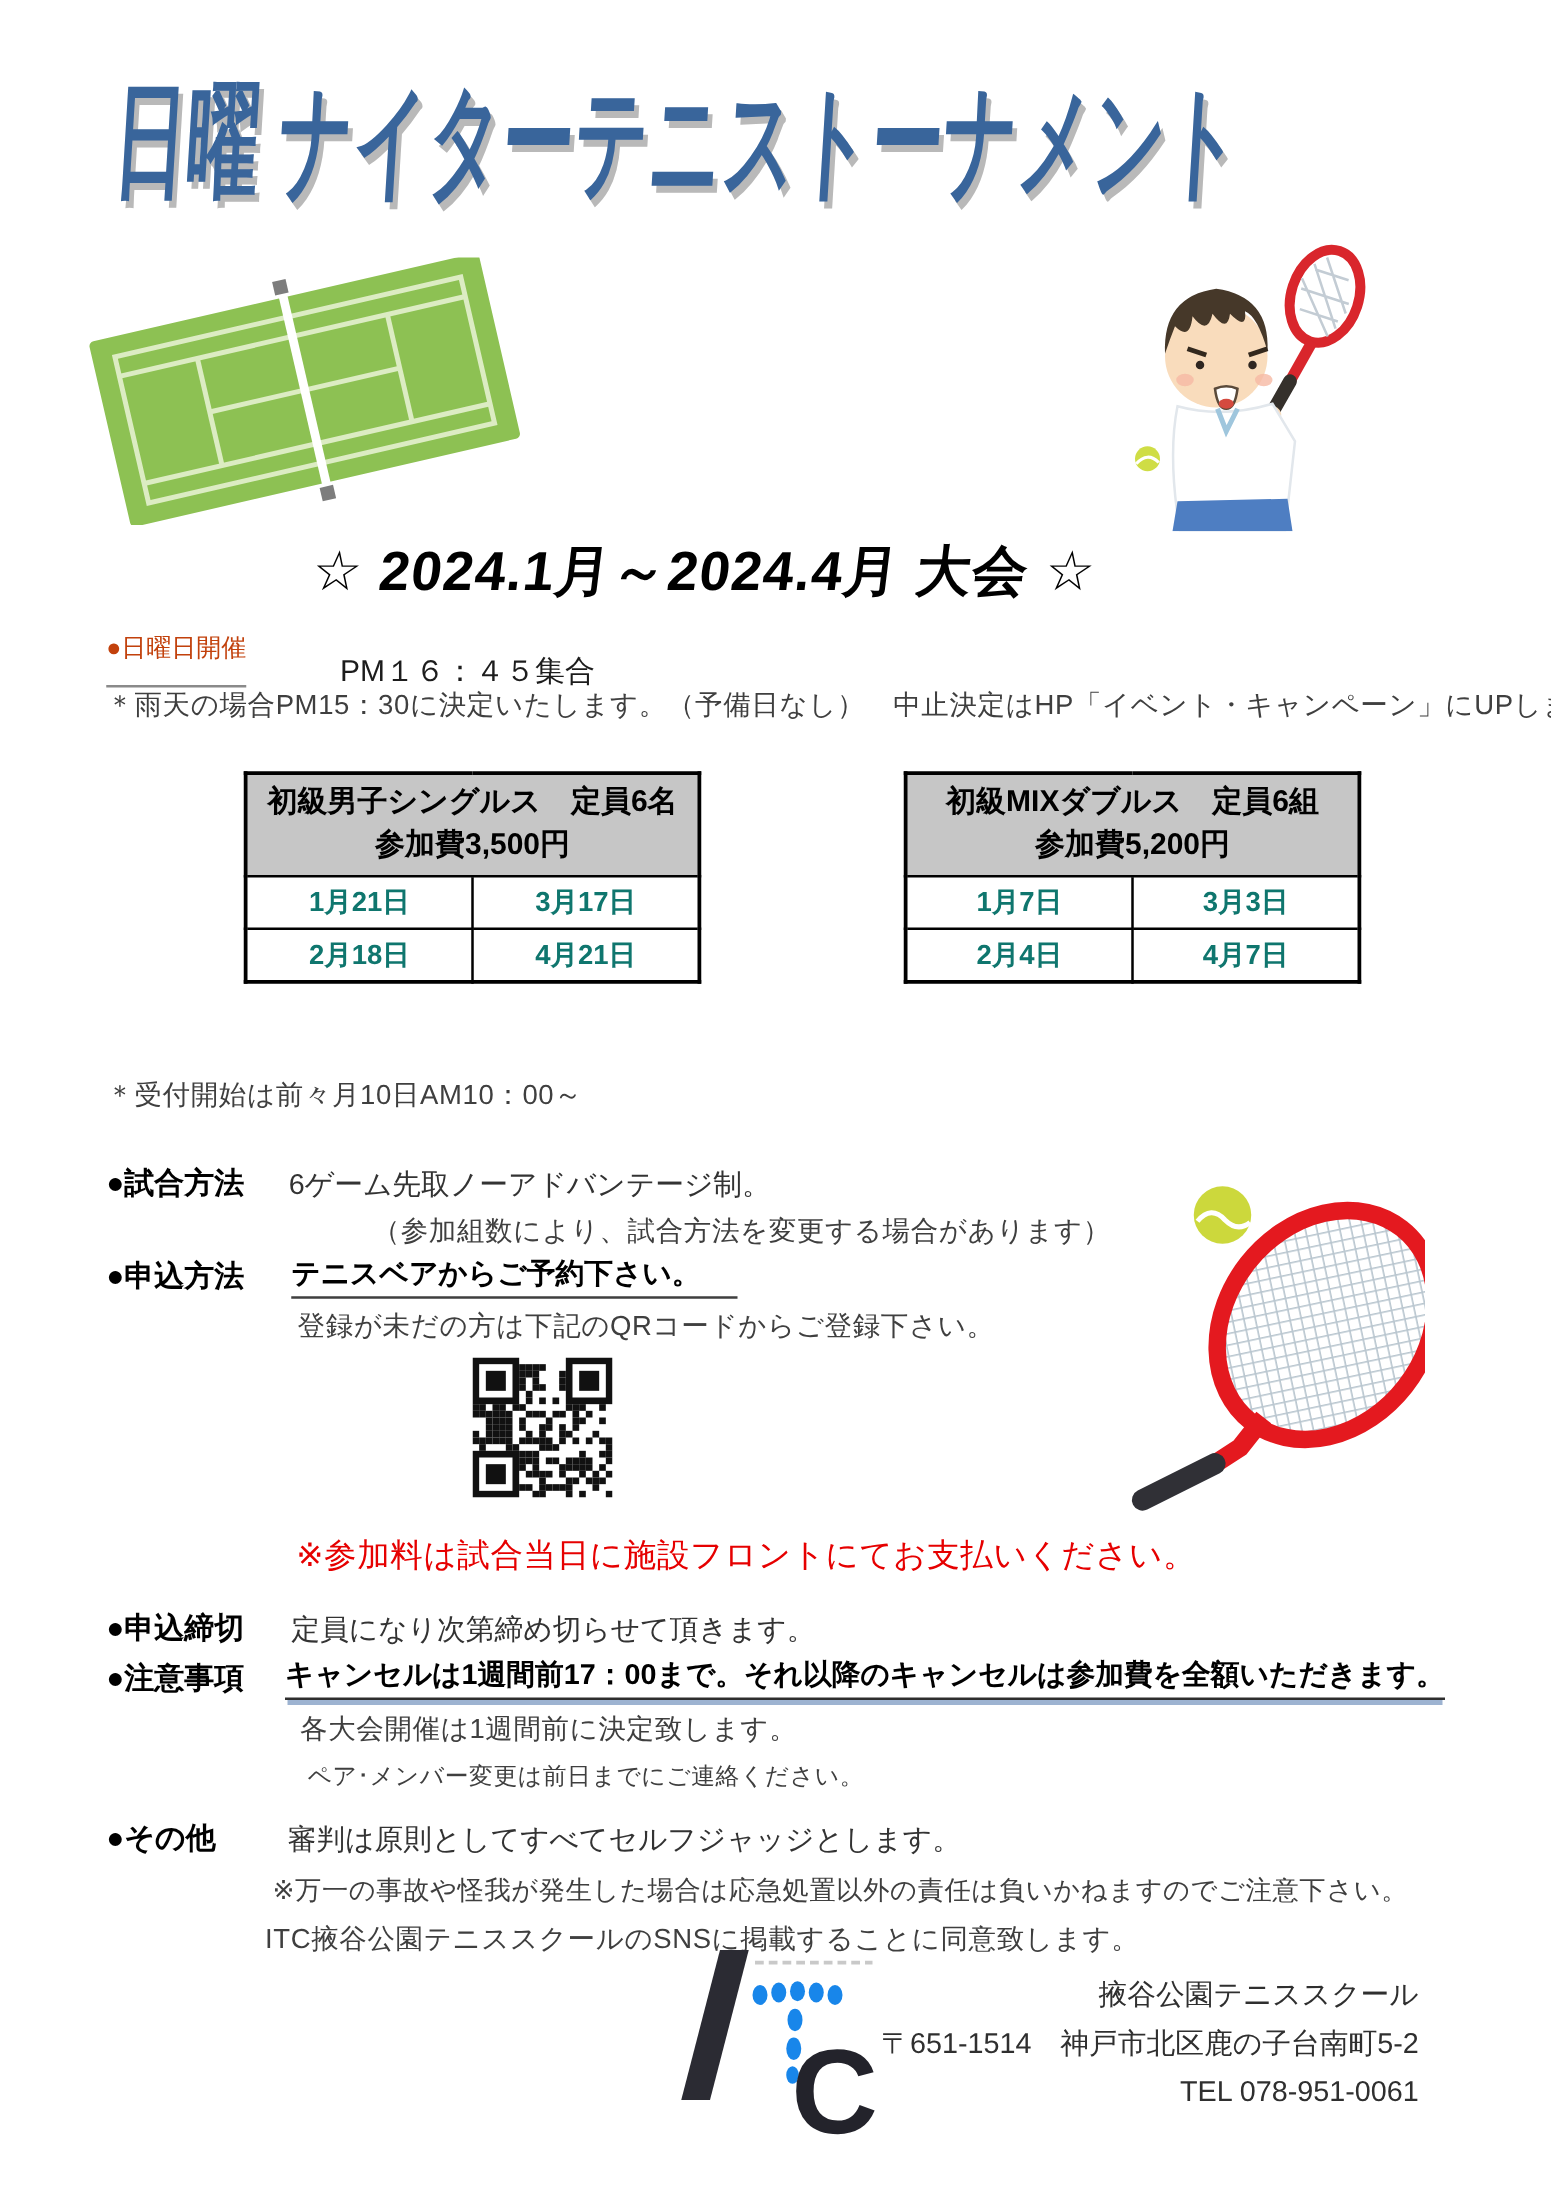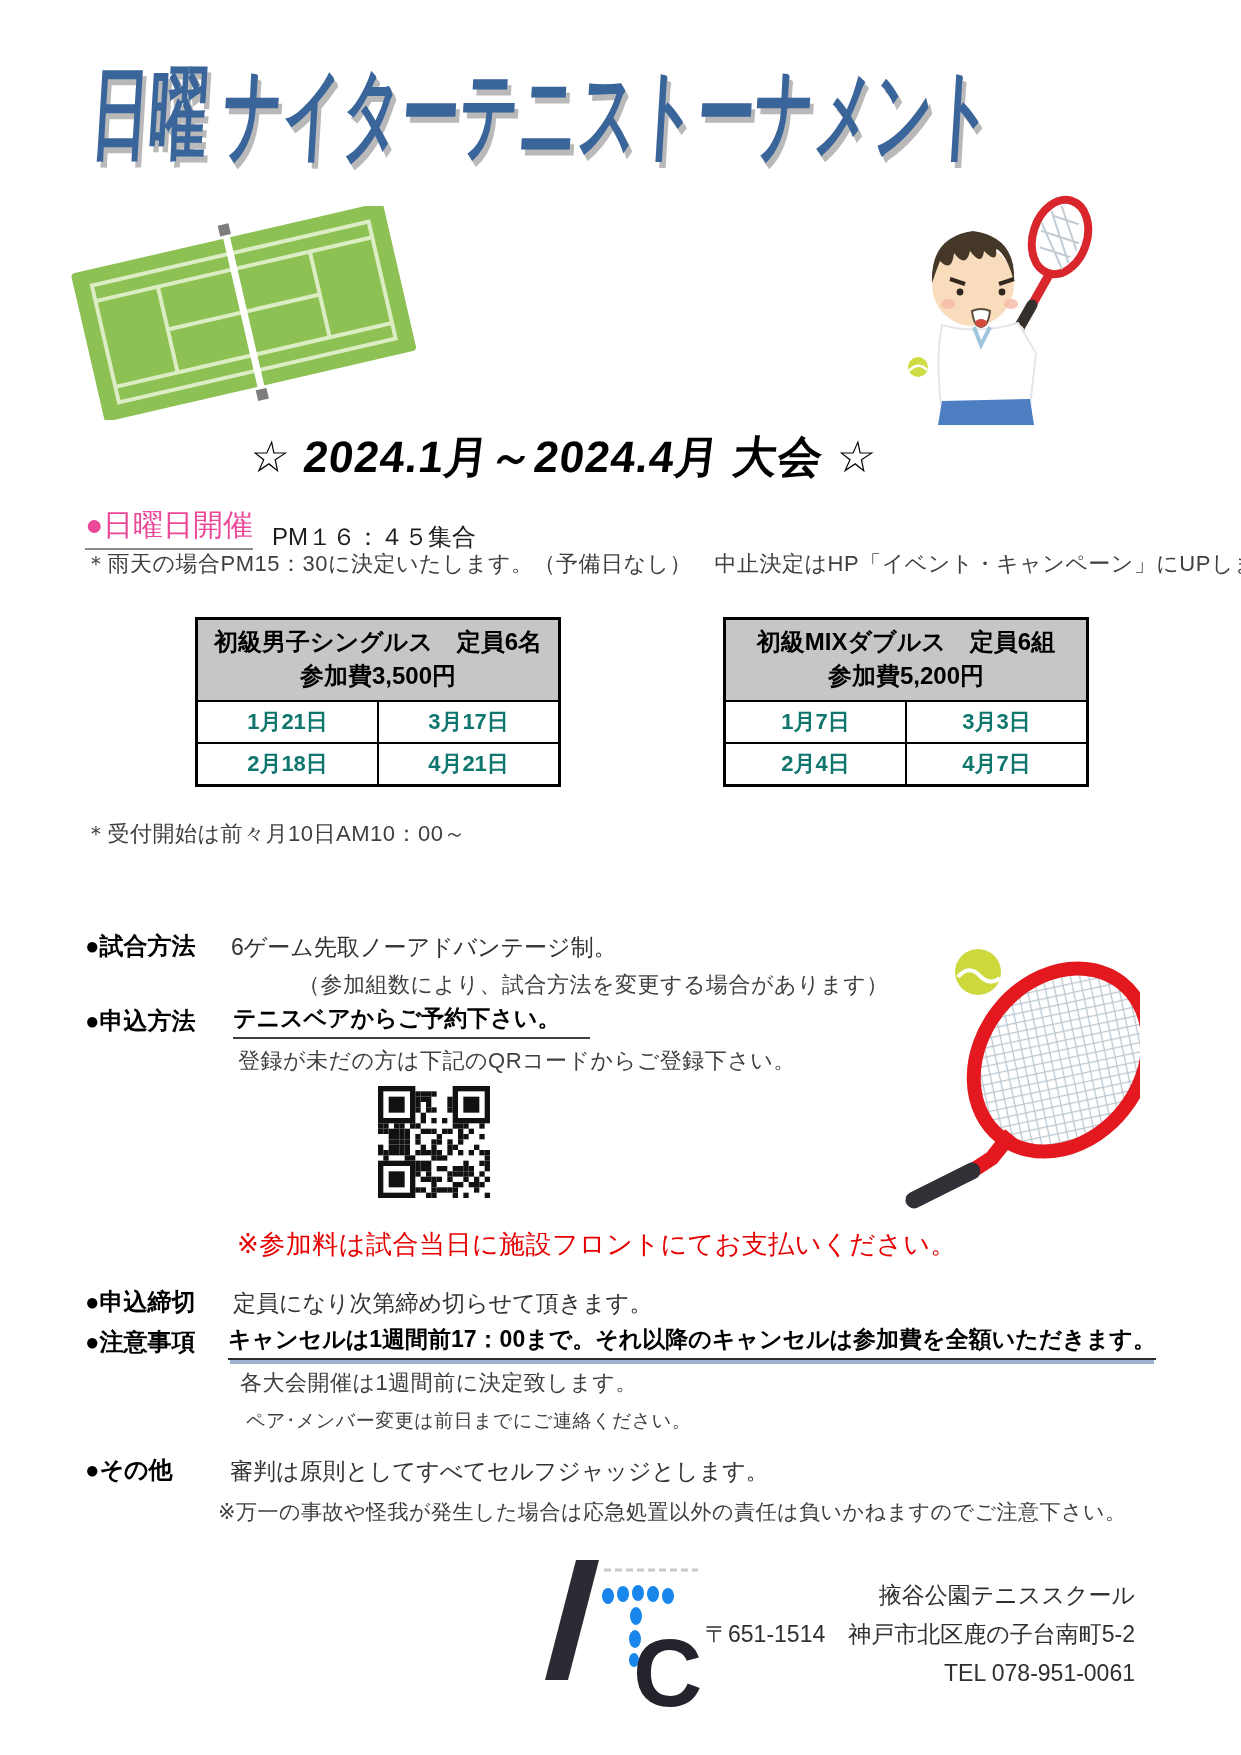--- a/index.html
+++ b/index.html
@@ -15,22 +15,22 @@
     font-size:100px;font-weight:bold;color:#39659b;white-space:nowrap;
     transform:scaleX(.58) skewX(-6deg);transform-origin:0 0;
     text-shadow:7px 6px 0 #b9b9b9;line-height:1.1;
   }
   .subtitle{
     left:250px;top:428px;font-size:44px;font-weight:bold;color:#000;
     white-space:nowrap;transform:skewX(-7deg);letter-spacing:1px;
   }
 
   
-  .sched-label{left:85px;top:505px;font-size:30px;color:#ec4899;
-    border-bottom:2px solid #8a8a8a;padding-bottom:2px;}
+  .sched-label{left:85px;top:505px;font-size:20px;color:#c2410c;
+    border-bottom:2px solid #8a8a8a;padding-bottom:16px;}
   .sched-time{left:272px;top:505px;font-size:24px;color:#1c1c1c;margin-top:16px;}
   .note-gray{font-size:22px;color:#3f3f3f;white-space:nowrap;letter-spacing:.5px;}
 
   
   .sched-table{position:absolute;border-collapse:collapse;width:366px;table-layout:fixed;
     background:#fff;border:3px solid #000;}
   .sched-table td{border:2px solid #000;text-align:center;vertical-align:middle;}
   .sched-table .th{background:#c6c6c6;font-weight:bold;font-size:24px;color:#000;
     padding:5px 0 7px;line-height:34px;}
   .sched-table .d{font-size:22px;font-weight:bold;height:38px;color:#0f766e;}
@@ -135,21 +135,21 @@
         <td class="d">1月7日</td>
         <td class="d">3月3日</td>
       </tr>
       <tr>
         <td class="d">2月4日</td>
         <td class="d">4月7日</td>
       </tr>
     </tbody>
   </table>
 
-  <div class="abs note-gray" style="left:85px;top:819px">＊受付開始は前々月10日AM10：00～</div>
+  <div class="abs note-gray" style="left:85px;top:861px">＊受付開始は前々月10日AM10：00～</div>
 
   <div class="abs sec-label" style="top:930px">●試合方法</div>
   <div class="abs sec-text" style="left:231px;top:932px">6ゲーム先取ノーアドバンテージ制。</div>
   <div class="abs note-gray" style="left:298px;top:970px">（参加組数により、試合方法を変更する場合があります）</div>
 
   <div class="abs sec-label" style="top:1005px">●申込方法</div>
   <div class="abs sec-bold" style="left:233px;top:1003px">
     <span class="u-black">テニスベアからご予約下さい。</span>
   </div>
   <div class="abs note-gray" style="left:238px;top:1046px">登録が未だの方は下記のQRコードからご登録下さい。</div>
@@ -333,20 +333,21 @@
   <div class="abs sec-label" style="top:1326px">●注意事項</div>
   <div class="abs sec-bold" style="left:228px;top:1324px">
     <span class="u-double">キャンセルは1週間前17：00まで。それ以降のキャンセルは参加費を全額いただきます。</span>
   </div>
   <div class="abs note-gray" style="left:240px;top:1368px">各大会開催は1週間前に決定致します。</div>
   <div class="abs note-gray" style="left:246px;top:1408px;font-size:19px">ペア･メンバー変更は前日までにご連絡ください。</div>
 
   <div class="abs sec-label" style="top:1454px">●その他</div>
   <div class="abs sec-text" style="left:230px;top:1456px">審判は原則としてすべてセルフジャッジとします。</div>
   <div class="abs note-gray" style="left:218px;top:1498px;font-size:21px">※万一の事故や怪我が発生した場合は応急処置以外の責任は負いかねますのでご注意下さい。</div>
+  <div class="abs note-gray" style="left:212px;top:1536px">ITC掖谷公園テニススクールのSNSに掲載することに同意致します。</div>
 
   <svg class="abs" style="left:536px;top:1556px;width:178px;height:158px" viewBox="0 0 178 158">
     <polygon points="40,4 63,4 32,124 9,124" fill="#2b2b33"></polygon>
     <line x1="68" y1="14" x2="162" y2="14" stroke="#c9c9c9" stroke-width="3" stroke-dasharray="7 4"></line>
     <g fill="#1886ea">
       <ellipse cx="72" cy="40" rx="6" ry="8"></ellipse>
       <ellipse cx="87" cy="38" rx="6" ry="8"></ellipse>
       <ellipse cx="102" cy="37" rx="6" ry="8"></ellipse>
       <ellipse cx="117" cy="38" rx="6" ry="8"></ellipse>
       <ellipse cx="132" cy="40" rx="6" ry="8"></ellipse>

